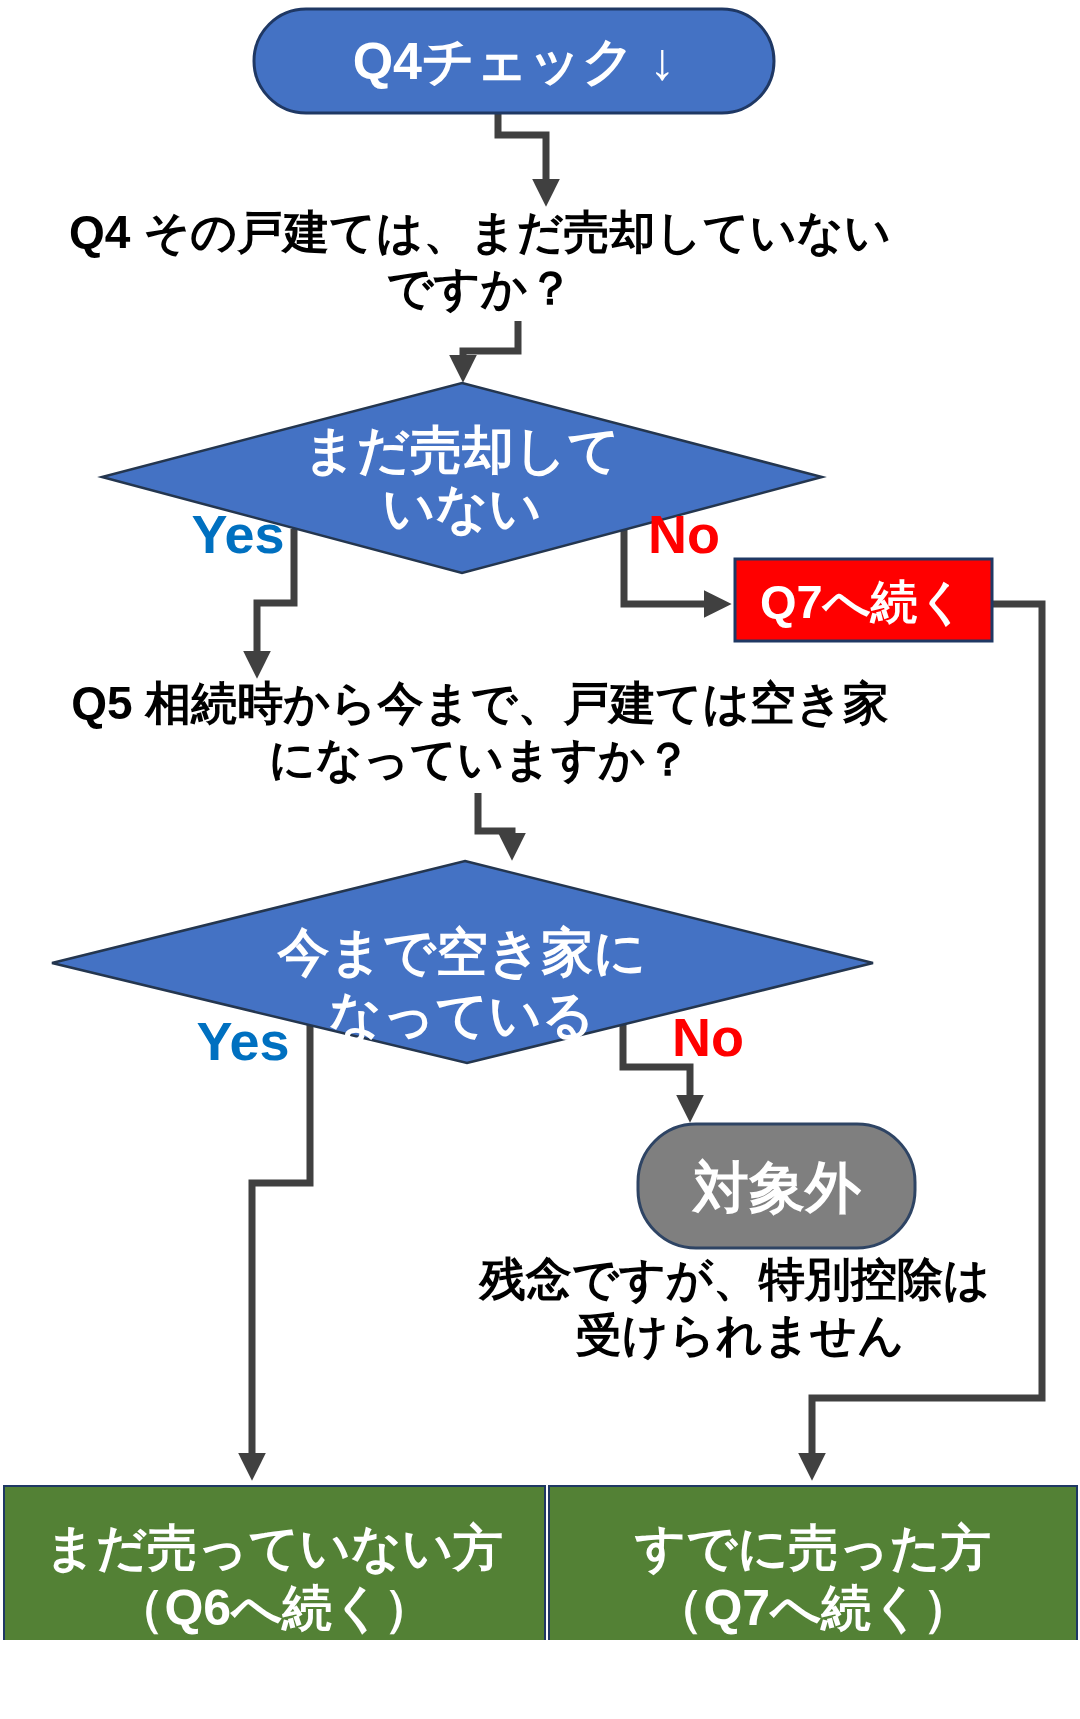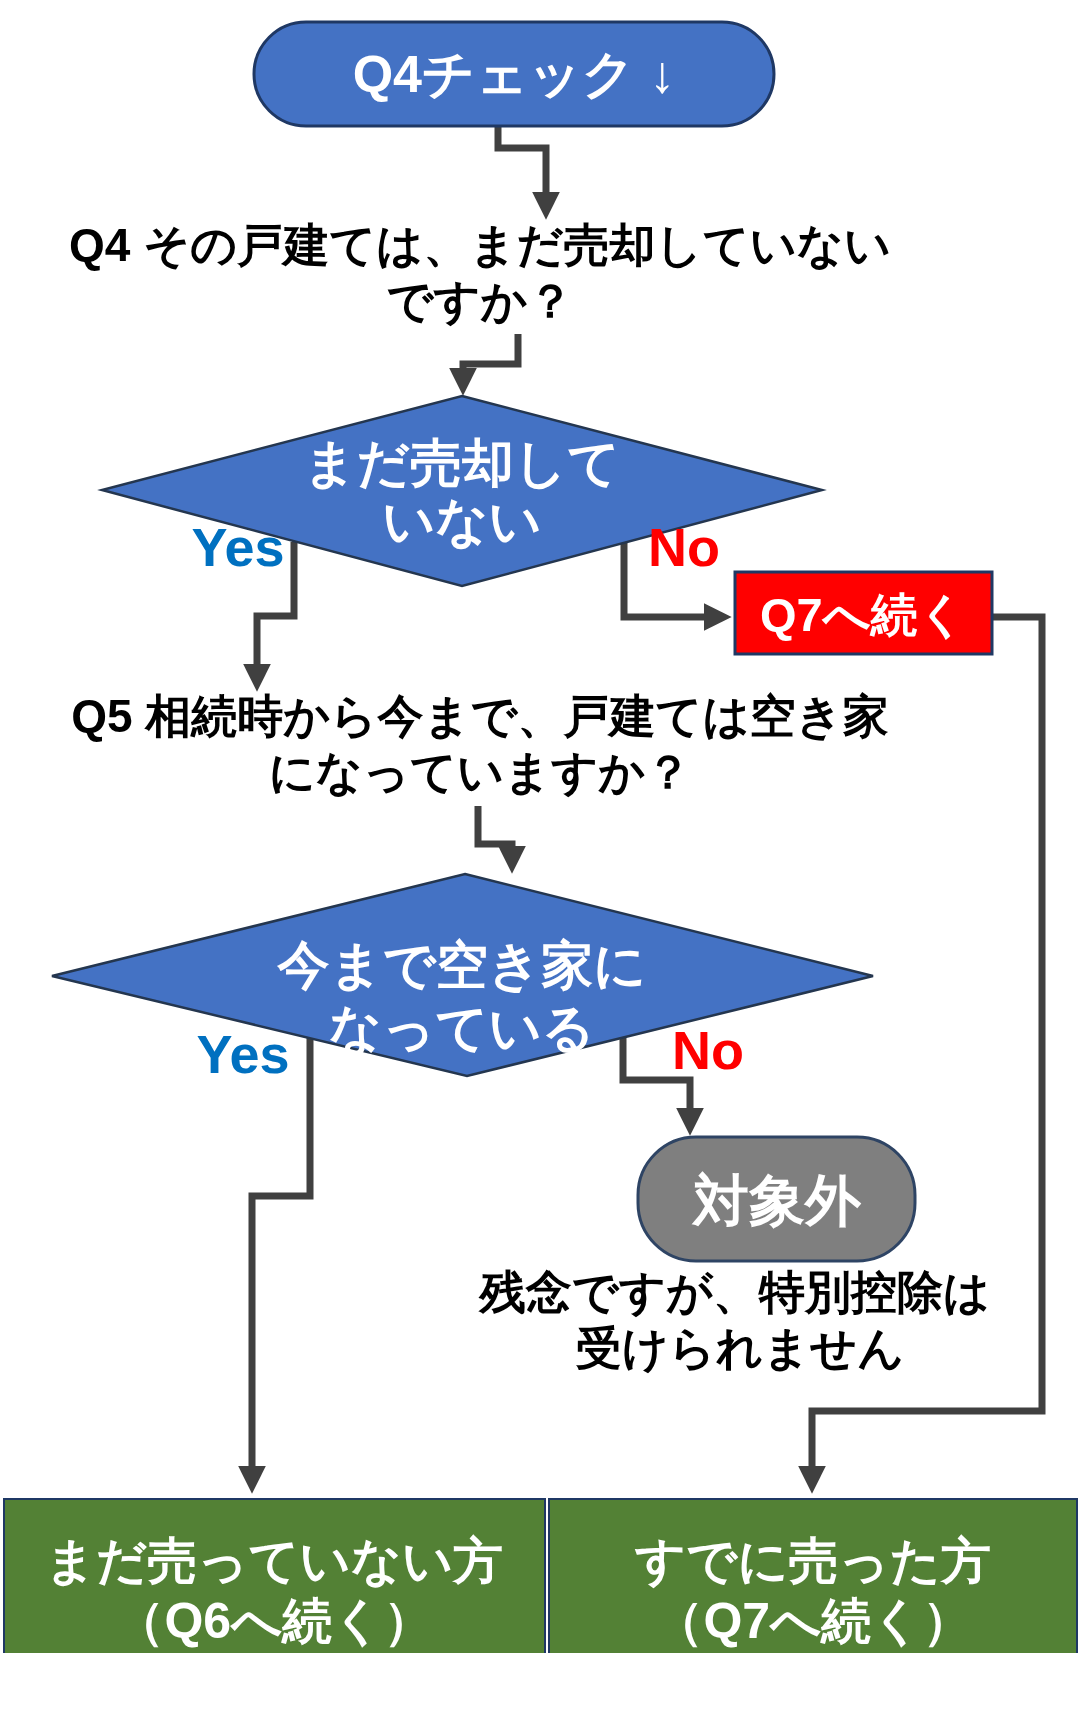--- a/index.html
+++ b/index.html
@@ -1,16 +1,16 @@
 <!DOCTYPE html>
 <html><head>
 <meta charset="utf-8">
 <style>
   html,body{margin:0;padding:0;background:#ffffff;}
-  .page{width:1080px;height:1637px;margin:16px auto;background:#fff;overflow:hidden;}
+  .page{width:1080px;height:1637px;margin:3px auto;background:#fff;overflow:hidden;}
   svg{display:block;font-family:"Liberation Sans","DejaVu Sans",sans-serif;}
   text{font-weight:bold;}
   .t-white{fill:#ffffff;}
   .t-black{fill:#000000;}
   .t-yes{fill:#0070C0;}
   .t-no{fill:#FF0000;}
   .conn{fill:none;stroke-width:7;}
   .shape-border{stroke-width:3;}
   .diamond{stroke-width:2.5;}
   .banner{stroke-width:2;}

